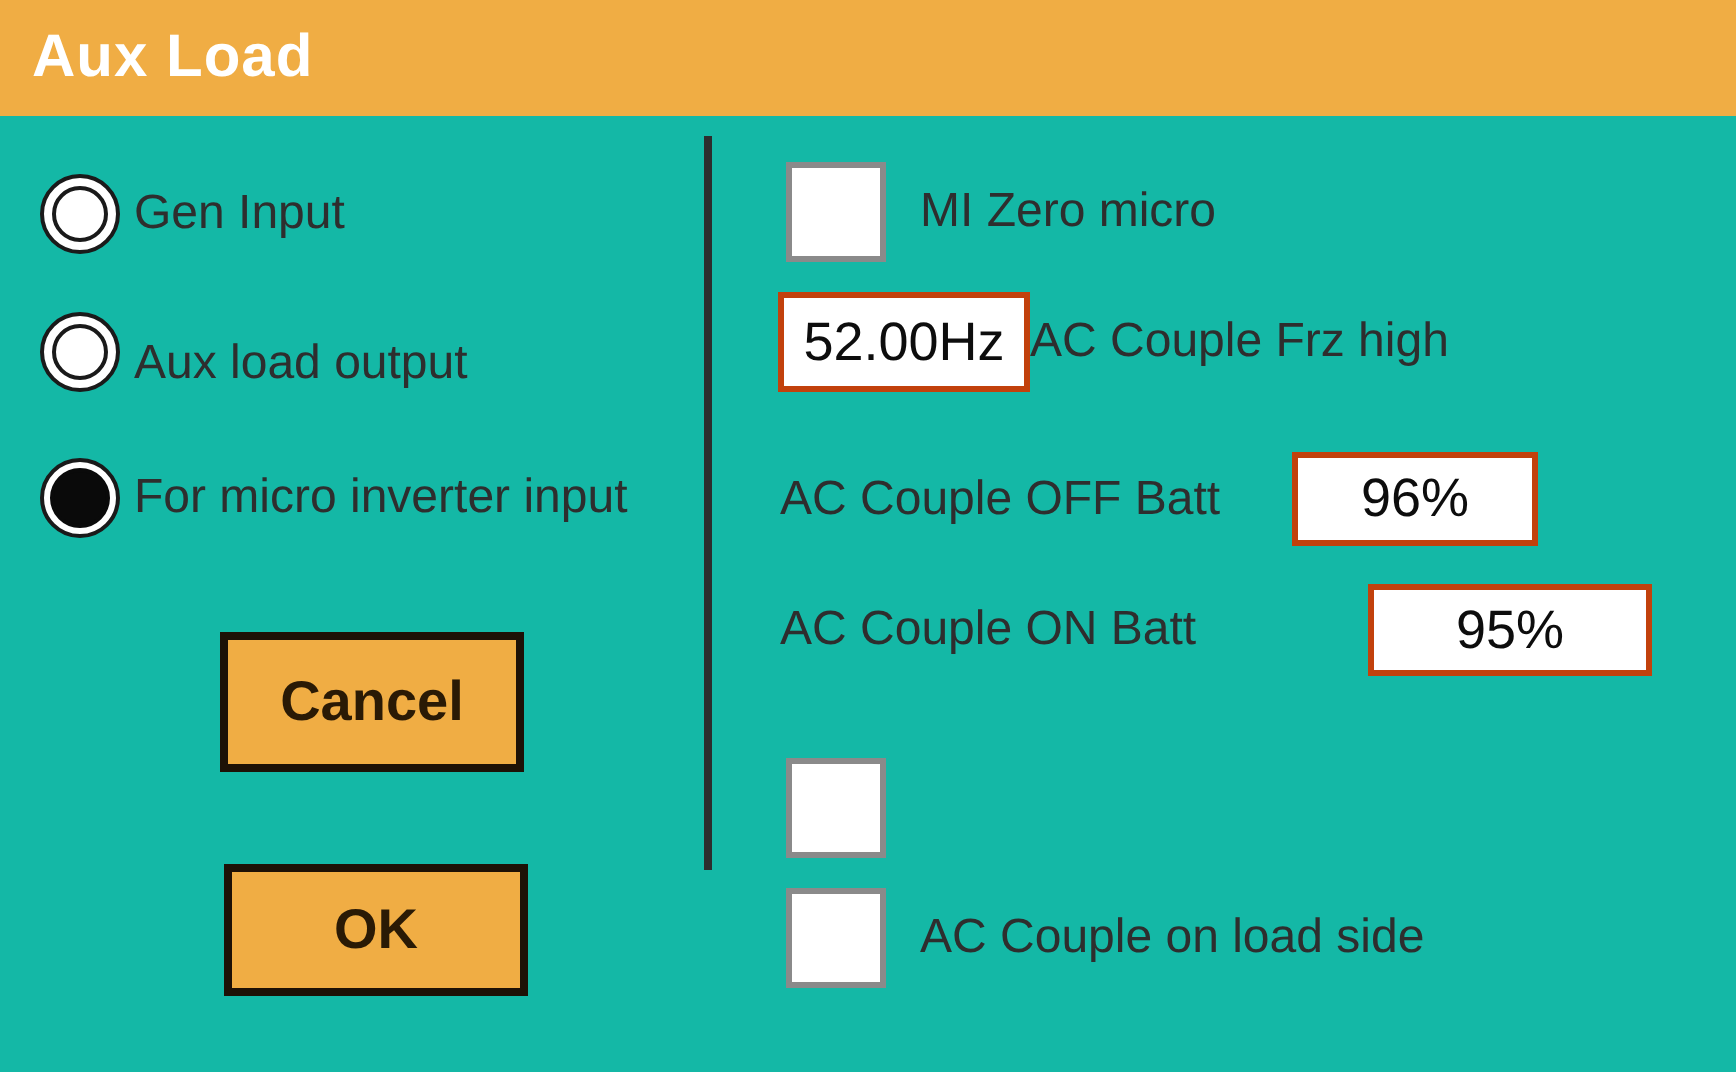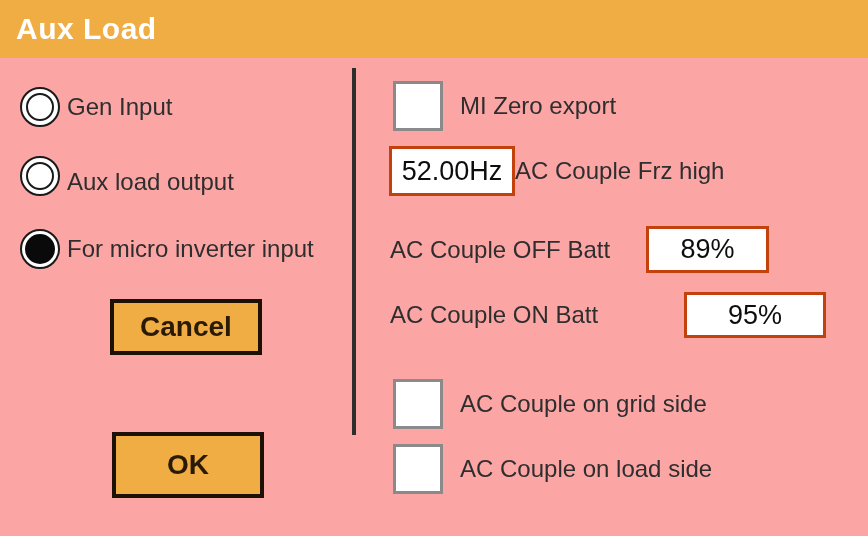--- a/index.html
+++ b/index.html
@@ -1,19 +1,19 @@
 <!DOCTYPE html>
 <html><head>
 <meta charset="utf-8">
 <style>
   html,body{margin:0;padding:0;}
   body{font-family:"Liberation Sans", sans-serif;}
   .screen{
     position:relative; width:868px; height:536px;
-    background:#fca5a5; overflow:hidden;
+    background:#14b8a6; overflow:hidden;
   }
   
   .header{
     position:absolute; left:0; top:0; width:868px; height:58px;
     background:#f0ad44; display:flex; align-items:center;
     box-sizing:border-box; padding-left:16px;
   }
   .header .title{
     color:#ffffff; font-size:30px; font-weight:700; letter-spacing:0.5px;
   }
@@ -84,47 +84,46 @@
     <span class="lbl">Aux load output</span>
   </div>
 
   <div class="row radio-row" style="left:20px; top:229px; height:40px;">
     <span class="radio selected">
         <span class="dot"></span>
       </span>
     <span class="lbl">For micro inverter input</span>
   </div>
 
-  <div class="btn" style="left:110px; top:299px; width:152px; height:56px;">Cancel</div>
+  <div class="btn" style="left:110px; top:316px; width:152px; height:70px;">Cancel</div>
 
   <div class="btn" style="left:112px; top:432px; width:152px; height:66px;">OK</div>
 
   <div class="row cb-row" style="left:393px; top:81px; height:50px;">
     <span class="checkbox"></span>
-    <span class="lbl">MI Zero export</span>
+    <span class="lbl">MI Zero micro</span>
   </div>
 
   <div class="row" style="left:389px; top:146px; height:50px;">
     <span class="field" style="width:126px; height:50px;">52.00Hz</span>
     <span class="lbl" style="">AC Couple Frz high</span>
   </div>
 
   <div class="row" style="left:390px; top:226px; height:47px;">
     <span class="lbl" style="flex:0 0 256px;">AC Couple OFF Batt</span>
-    <span class="field" style="width:123px; height:47px;">89%</span>
+    <span class="field" style="width:123px; height:47px;">96%</span>
   </div>
 
   <div class="row" style="left:390px; top:292px; height:46px;gap:37px;">
     <span class="lbl" style="flex:0 0 257px;">AC Couple ON Batt</span>
     <span class="field" style="width:142px; height:46px;">95%</span>
   </div>
 
   <div class="row cb-row" style="left:393px; top:379px; height:50px;">
     <span class="checkbox"></span>
-    <span class="lbl">AC Couple on grid side</span>
   </div>
 
   <div class="row cb-row" style="left:393px; top:444px; height:50px;">
     <span class="checkbox"></span>
     <span class="lbl">AC Couple on load side</span>
   </div>
 
 </div>
 
 </body></html>

